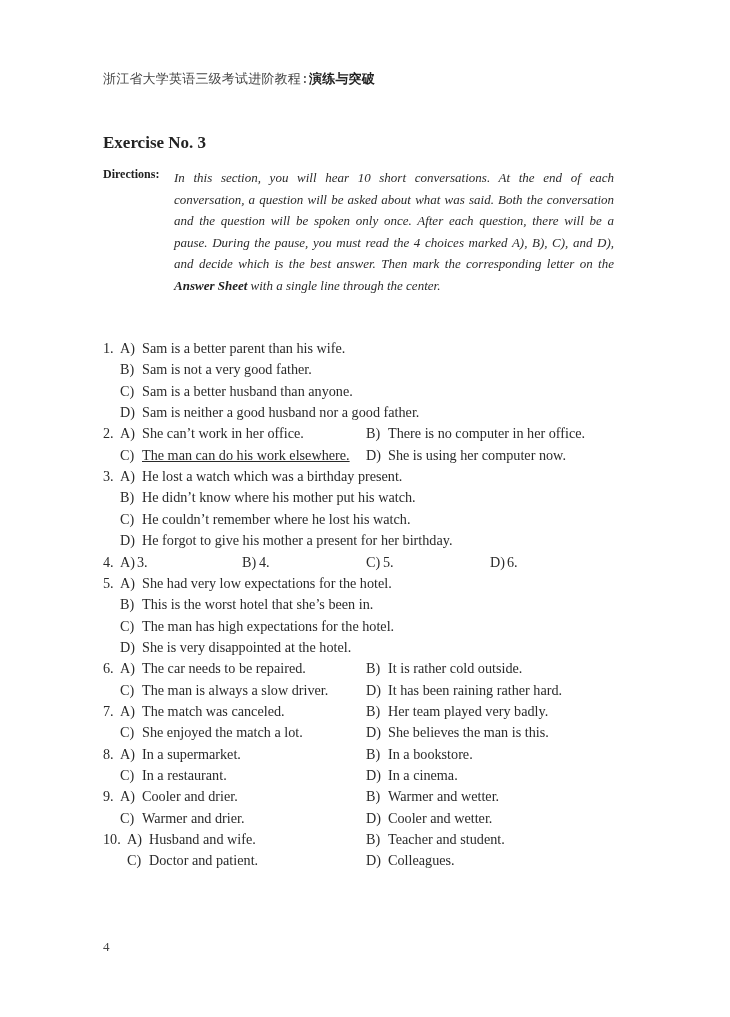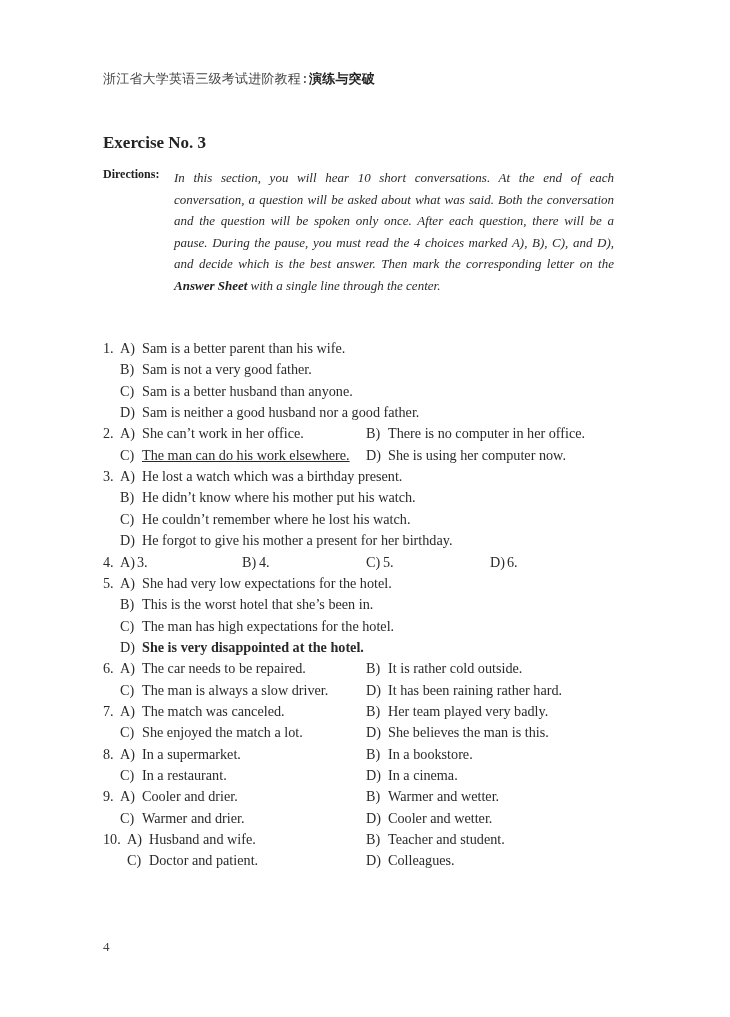--- a/index.html
+++ b/index.html
@@ -82,21 +82,21 @@
     <span class="row" style="left: 490px; top: 553.5px;">D)</span>
     <span class="row" style="left: 507px; top: 553.5px;">6.</span>
     <span class="row" style="left: 103px; top: 574.85px;">5.</span>
     <span class="row" style="left: 120px; top: 574.85px;">A)</span>
     <span class="row" style="left: 142px; top: 574.85px;">She had very low expectations for the hotel.</span>
     <span class="row" style="left: 120px; top: 596.2px;">B)</span>
     <span class="row" style="left: 142px; top: 596.2px;">This is the worst hotel that she’s been in.</span>
     <span class="row" style="left: 120px; top: 617.55px;">C)</span>
     <span class="row" style="left: 142px; top: 617.55px;">The man has high expectations for the hotel.</span>
     <span class="row" style="left: 120px; top: 638.9px;">D)</span>
-    <span class="row" style="left: 142px; top: 638.9px; font-weight: bold;">She is very disappointed at the hotel.</span>
+    <span class="row" style="left: 142px; top: 638.9px;">She is very disappointed at the hotel.</span>
     <span class="row" style="left: 103px; top: 660.25px;">6.</span>
     <span class="row" style="left: 120px; top: 660.25px;">A)</span>
     <span class="row" style="left: 142px; top: 660.25px;">The car needs to be repaired.</span>
     <span class="row" style="left: 366px; top: 660.25px;">B)</span>
     <span class="row" style="left: 388px; top: 660.25px;">It is rather cold outside.</span>
     <span class="row" style="left: 120px; top: 681.6px;">C)</span>
     <span class="row" style="left: 142px; top: 681.6px;">The man is always a slow driver.</span>
     <span class="row" style="left: 366px; top: 681.6px;">D)</span>
     <span class="row" style="left: 388px; top: 681.6px;">It has been raining rather hard.</span>
     <span class="row" style="left: 103px; top: 702.95px;">7.</span>

